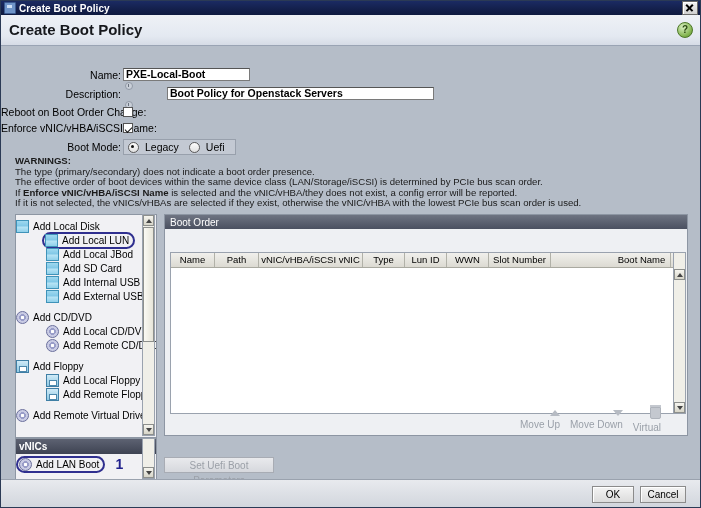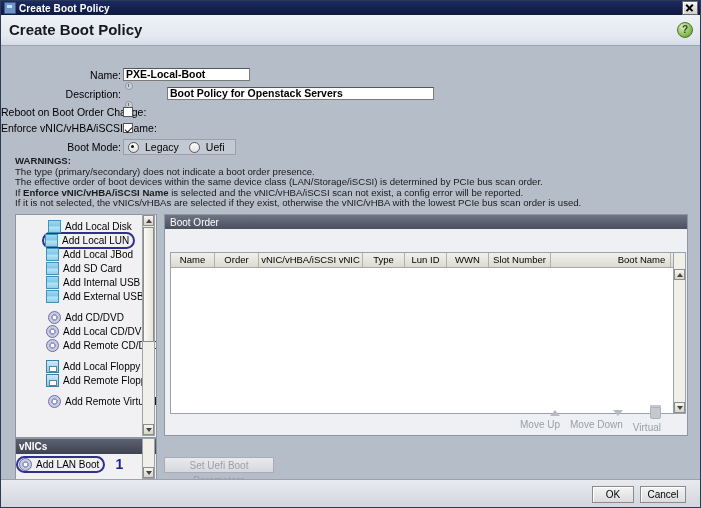--- a/index.html
+++ b/index.html
@@ -159,21 +159,21 @@
     background: #f1f1f4;
     border: 1px solid #8d96a3;
     overflow: hidden;
   }
   .tree { padding: 4px 0 0 0; }
   .titem {
     display: flex; align-items: center;
     height: 14px; font-size: 10px; white-space: nowrap;
     cursor: pointer;
   }
-  .titem.lvl1 { padding-left: 32px; }
+  .titem.lvl1 { padding-left: 0; }
   .titem.lvl2 { padding-left: 30px; }
   .tgap { height: 7px; }
   .ico { width: 11px; height: 11px; margin-right: 4px; flex: 0 0 auto; position: relative; }
   .ico-disk {
     background: linear-gradient(to bottom,#9fd9ef 0%, #7ec6e6 48%, #b9e5f6 52%, #8fd0ea 100%);
     border: 1px solid #3f93b9;
   }
   .ico-cd {
     border-radius: 50%;
     background: radial-gradient(circle at 50% 50%, #ffffff 0 18%, #9a9ec9 20% 44%, #c9cbe4 46% 100%);
@@ -467,21 +467,21 @@
         <span class="rad"></span>
         <span class="radlabel">Uefi</span>
       </div>
     </div>
   </div>
 
   <div class="warnings">
     <div class="wtitle">WARNINGS:</div>
     <div>The type (primary/secondary) does not indicate a boot order presence.</div>
     <div>The effective order of boot devices within the same device class (LAN/Storage/iSCSI) is determined by PCIe bus scan order.</div>
-    <div><span>If </span><b>Enforce vNIC/vHBA/iSCSI Name</b><span> is selected and the vNIC/vHBA/iSCSI scan not exist, a config error will be reported.</span></div>
+    <div><span>If </span><b>Enforce vNIC/vHBA/iSCSI Name</b><span> is selected and the vNIC/vHBA/they does not exist, a config error will be reported.</span></div>
     <div>If it is not selected, the vNICs/vHBAs are selected if they exist, otherwise the vNIC/vHBA with the lowest PCIe bus scan order is used.</div>
   </div>
 
   <div class="treepanel">
     <div class="tree" id="tree-container">
         <div class="titem lvl1">
           <span class="ico ico-disk"></span>
           <span>Add Local Disk</span>
         </div>
         <div class="titem lvl2">
@@ -514,20 +514,24 @@
         </div>
         <div class="titem lvl2">
           <span class="ico ico-cd"></span>
           <span>Add Local CD/DVD</span>
         </div>
         <div class="titem lvl2">
           <span class="ico ico-cd"></span>
           <span>Add Remote CD/DVD</span>
         </div>
         <div class="tgap"></div>
+        <div class="titem lvl1">
+          <span class="ico ico-floppy"></span>
+          <span>Add Floppy</span>
+        </div>
         <div class="titem lvl2">
           <span class="ico ico-floppy"></span>
           <span>Add Local Floppy</span>
         </div>
         <div class="titem lvl2">
           <span class="ico ico-floppy"></span>
           <span>Add Remote Floppy</span>
         </div>
         <div class="tgap"></div>
         <div class="titem lvl1">
@@ -572,21 +576,21 @@
 
   <div class="bootpanel">
     <div class="boot-head">
       <span>Boot Order</span>
     </div>
 
 
     <div class="table-wrap">
       <div class="thead" id="thead-container">
           <div class="th" style="width: 44px; flex: 0 0 44px;">Name</div>
-          <div class="th" style="width: 44px; flex: 0 0 44px;">Order</div>
+          <div class="th" style="width: 44px; flex: 0 0 44px;">Path</div>
           <div class="th" style="width: 104px; flex: 0 0 104px;">vNIC/vHBA/iSCSI vNIC</div>
           <div class="th" style="width: 42px; flex: 0 0 42px;">Type</div>
           <div class="th" style="width: 42px; flex: 0 0 42px;">Lun ID</div>
           <div class="th" style="width: 42px; flex: 0 0 42px;">WWN</div>
           <div class="th" style="width: 62px; flex: 0 0 62px;">Slot Number</div>
           <div class="th" style="width: 62px; flex: 0 0 62px; margin-top: 28px;">Lun ID/NAME</div>
           <div class="th" style="width: 58px; flex: 0 0 58px;">Boot Name</div>
           <div class="th" style="width: 52px; flex: 0 0 52px;">Boot Path</div>
         </div>
       <div class="tbody" id="tbody-container"></div>

